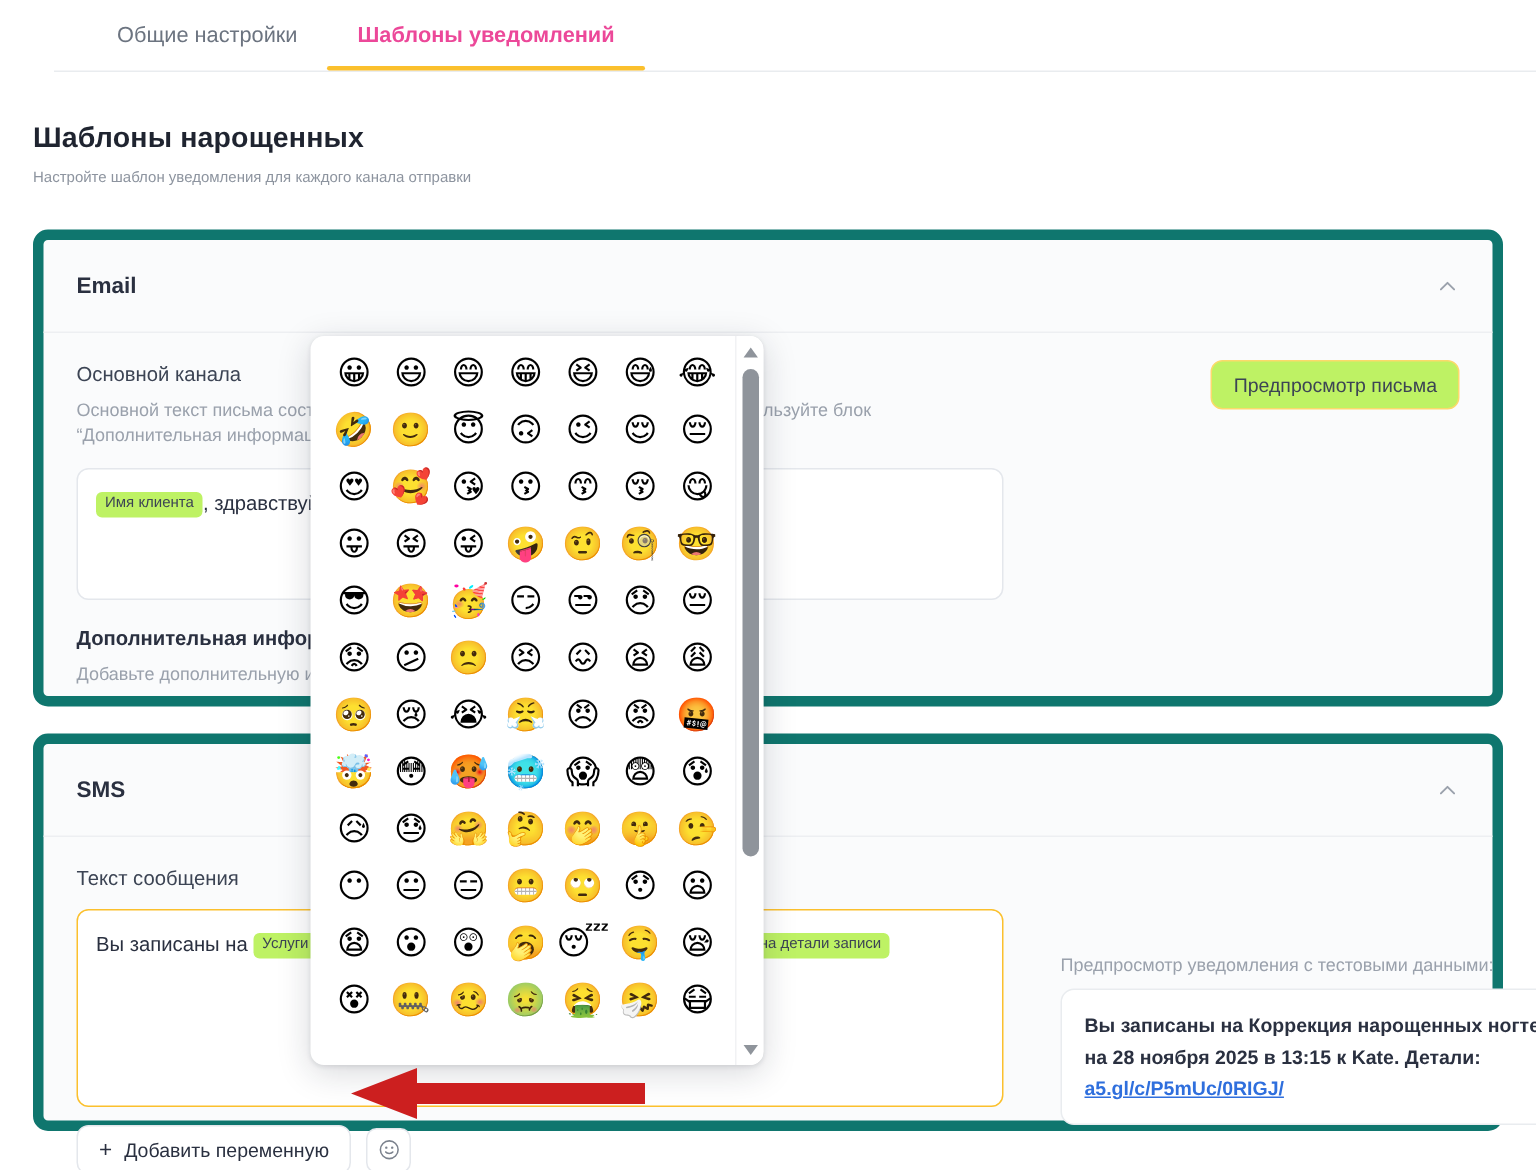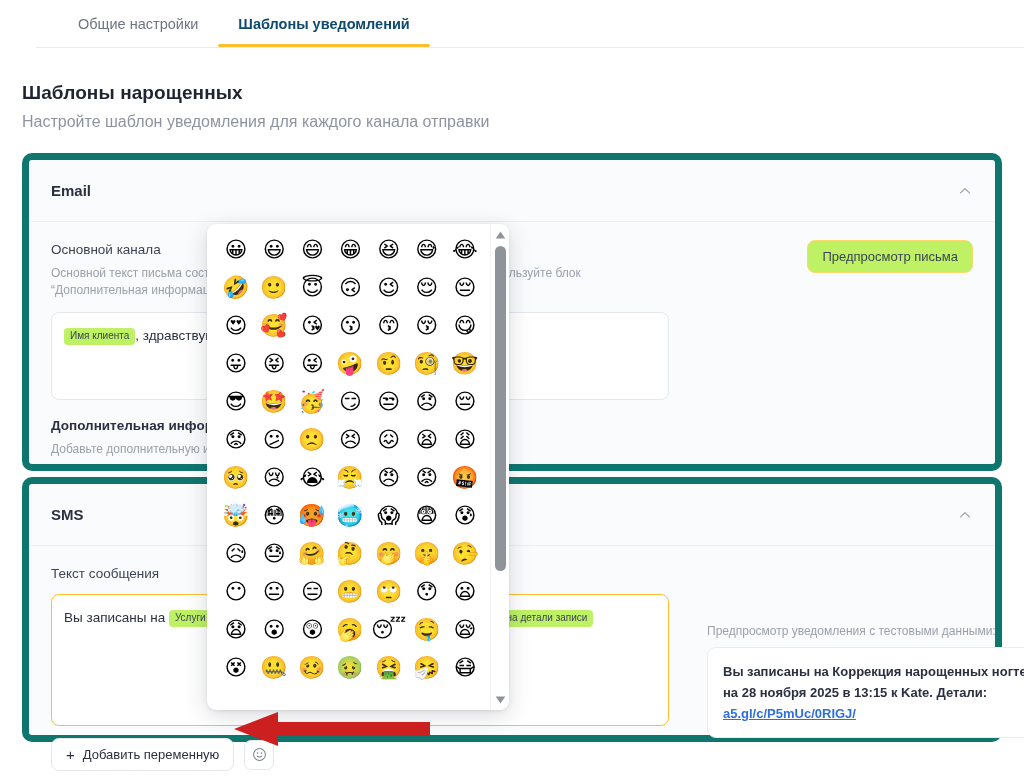--- a/index.html
+++ b/index.html
@@ -17,38 +17,38 @@
     position: absolute; left: 0; top: 0; width: 1024px; height: 48px;
     border-bottom: 1px solid #e9ecef;
     display: flex; align-items: flex-start; padding-left: 22px; gap: 0; margin-left: 36px;
   }
   .tab {
     position: relative; height: 47px; display: flex; align-items: center;
     padding: 0 20px; font-size: 14.5px; color: #6c7480; cursor: pointer;
     background: transparent; border: none;
     font-family: "Liberation Sans", sans-serif;
   }
-  .tab.active { color: #0c4a6e; font-weight: bold; }
+  .tab.active { color: #ec4899; font-weight: bold; }
   .tab.active::after {
     content: ""; position: absolute; left: 0; right: 0; bottom: 0;
     height: 3px; background: #fbc02d; border-radius: 2px;
   }
 
   
   .page-head { position: absolute; left: 22px; top: 82px; }
   .page-title { font-size: 19px; font-weight: bold; color: #1f2430; letter-spacing: .1px; }
-  .page-sub { margin-top: 9px; font-size: 16px; color: #8d949f; }
+  .page-sub { margin-top: 9px; font-size: 10px; color: #8d949f; }
 
   
   .card {
     position: absolute; left: 22px; width: 980px;
     background: #fafbfc; border: 7px solid #0f766e; border-radius: 10px;
   }
   #card-email { top: 153px; height: 318px; }
-  #card-sms   { top: 477px; height: 265px; }
+  #card-sms   { top: 489px; height: 265px; }
 
   .card-head {
     height: 62px; display: flex; align-items: center; justify-content: space-between;
     padding: 0 22px; border-bottom: 1px solid #edeff2;
   }
   .card-title { font-size: 15px; font-weight: bold; color: #2a3040; }
   .chev {
     width: 16px; height: 16px; color: #9aa1ac; display: block;
   }
 

